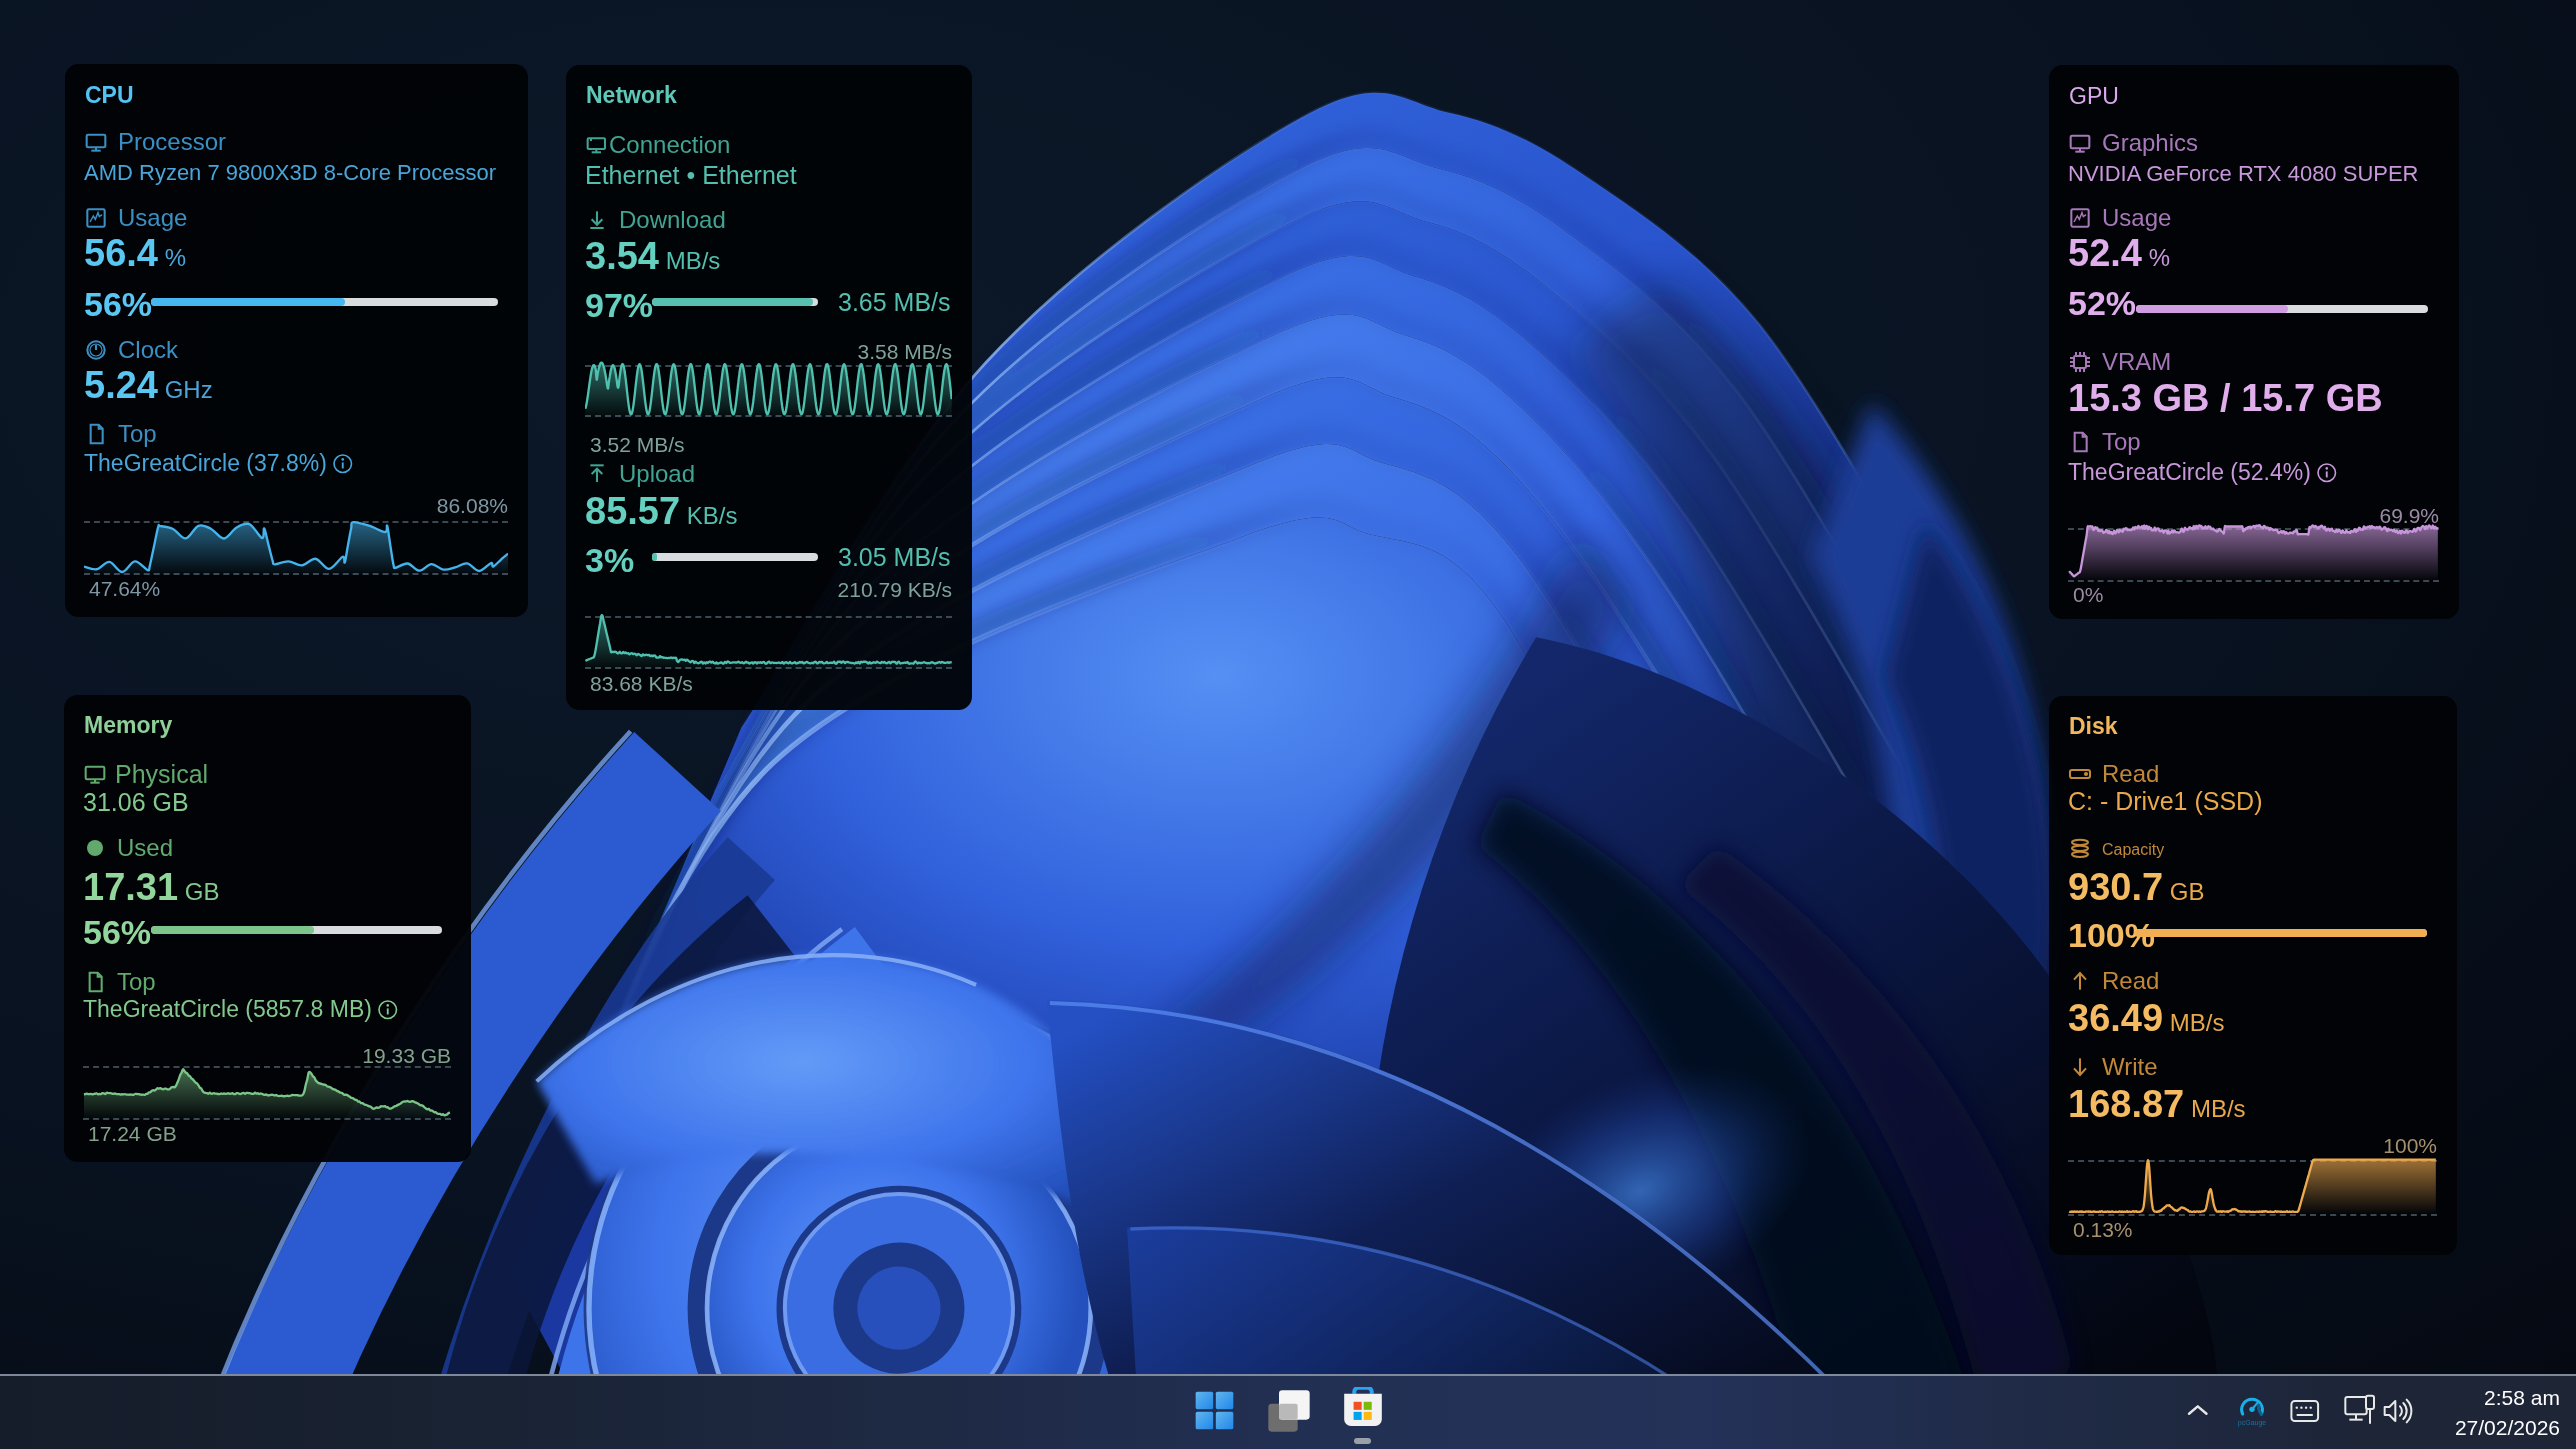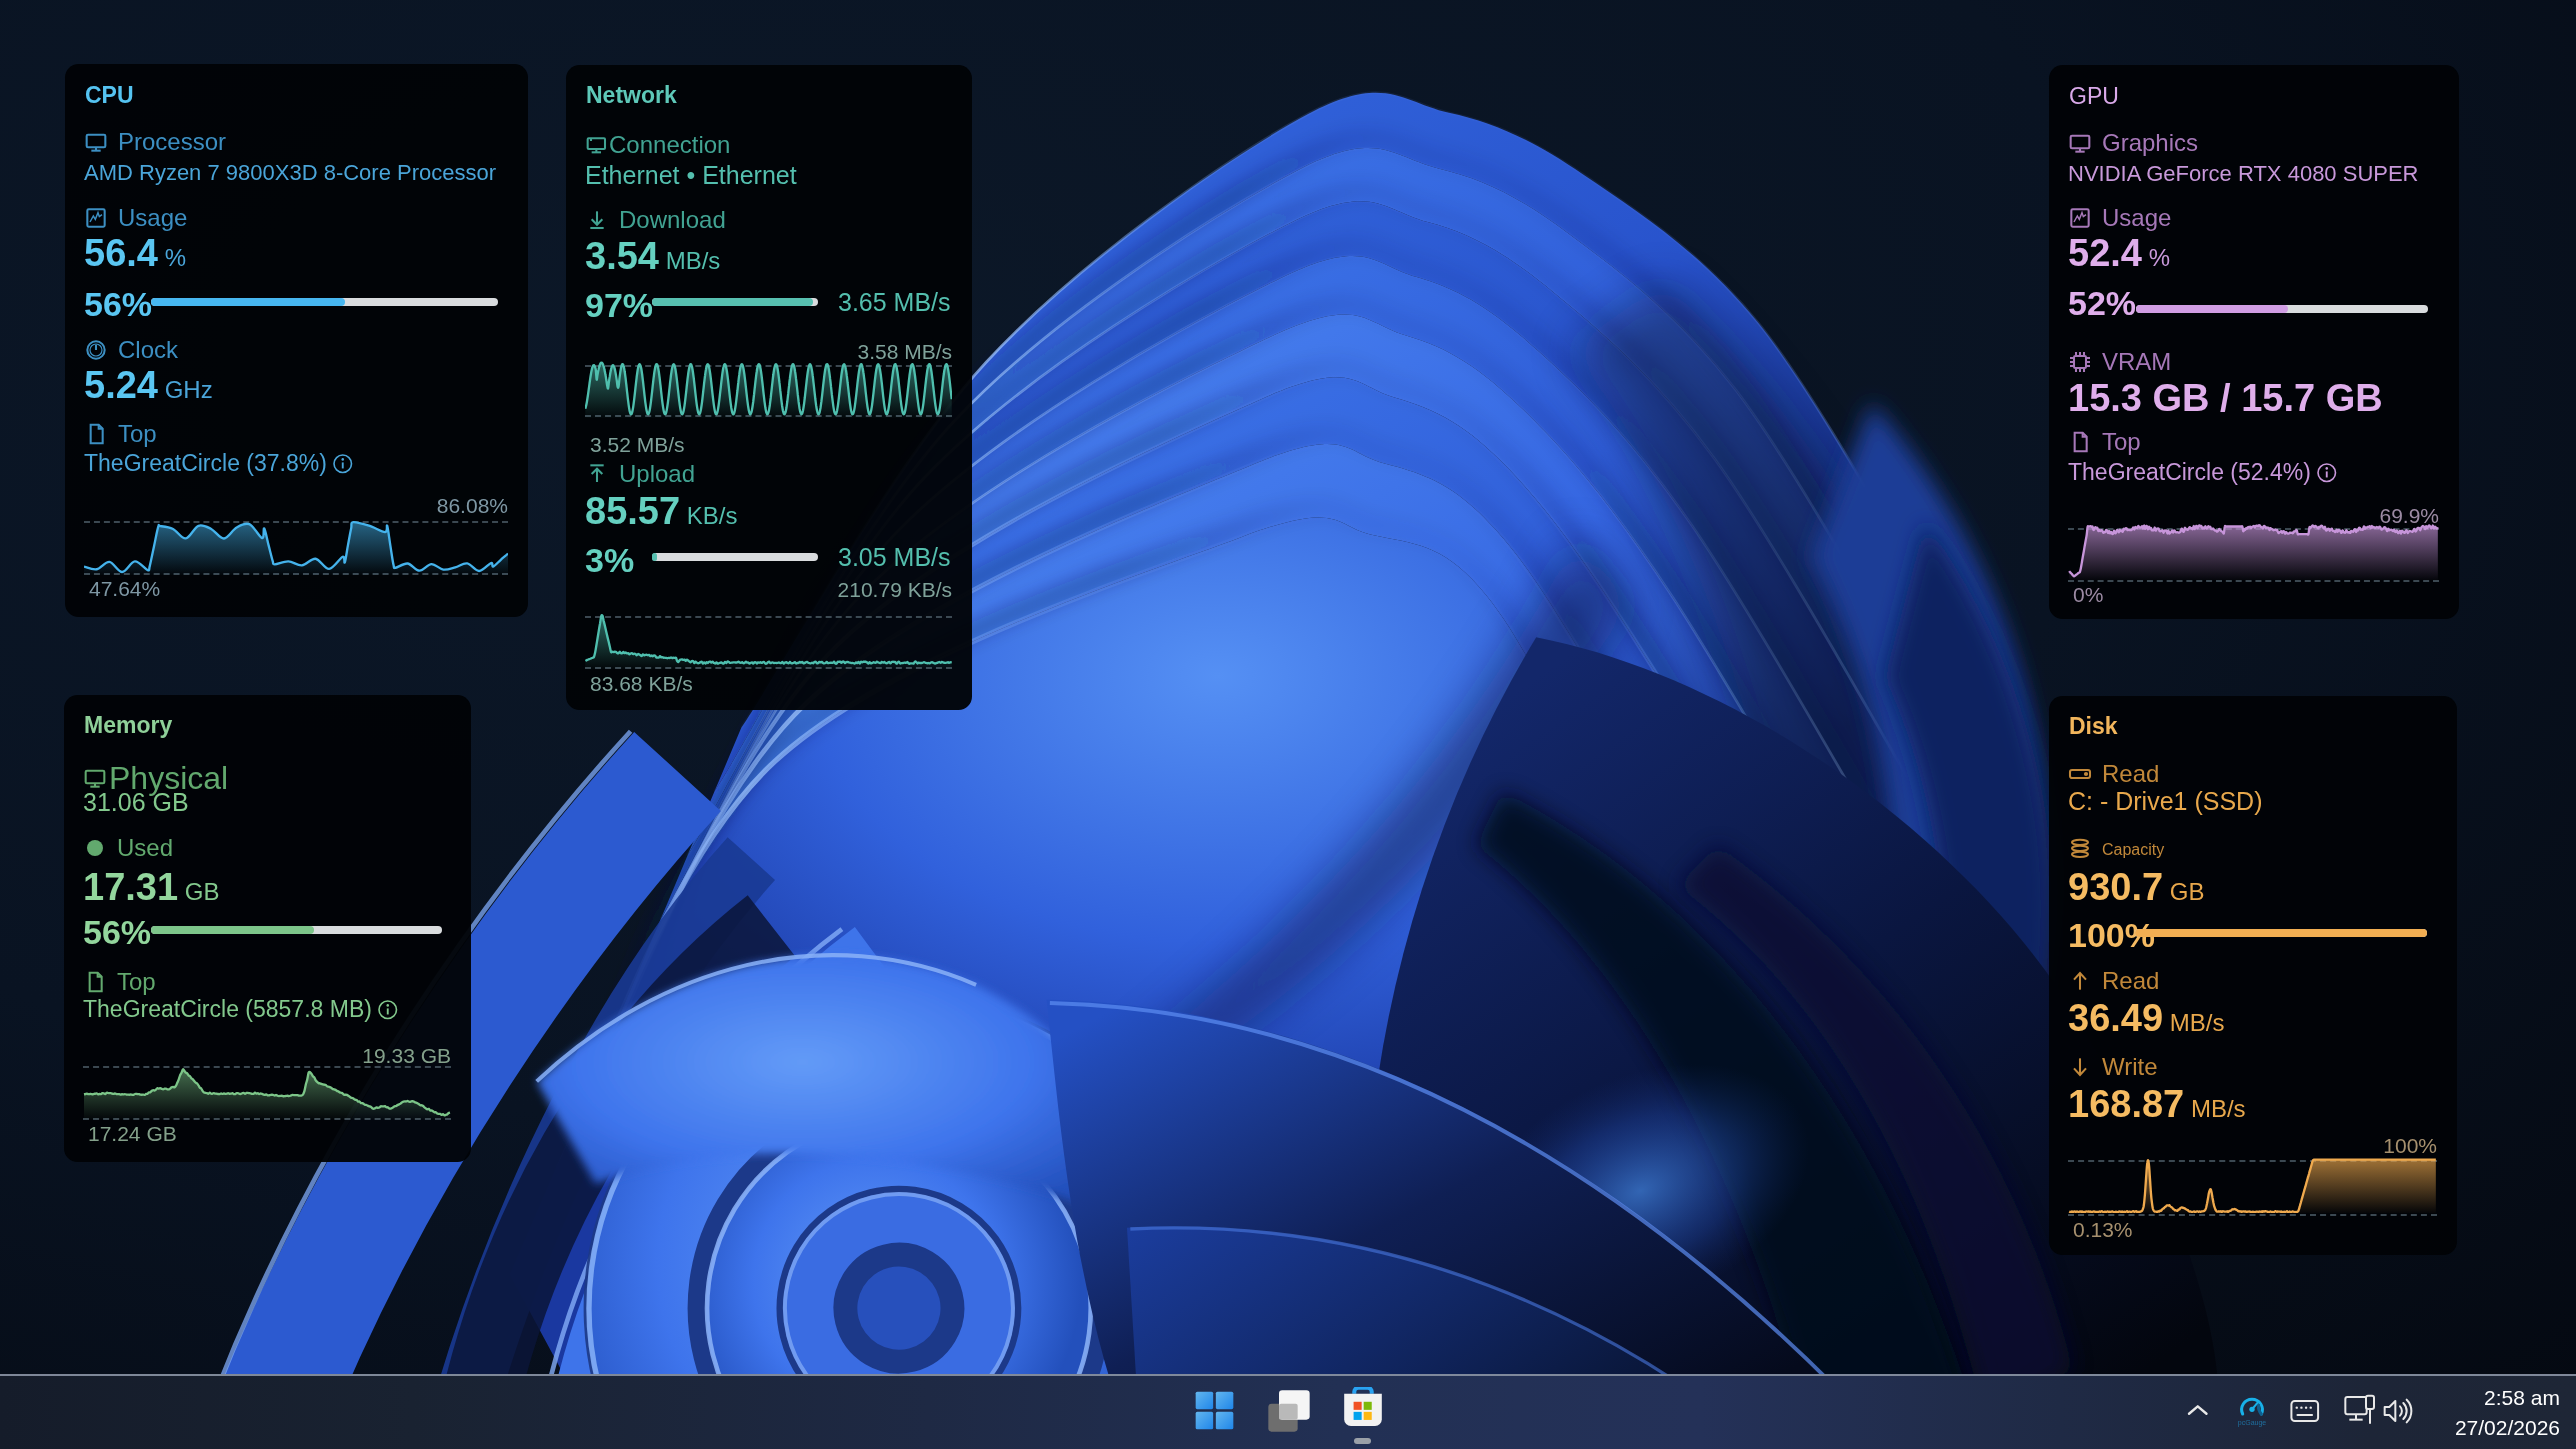--- a/index.html
+++ b/index.html
@@ -278,21 +278,21 @@
 <stop offset="0" stop-color="#4fbfae" stop-opacity="0.55"></stop>
           <stop offset="1" stop-color="#4fbfae" stop-opacity="0.02"></stop>
         </linearGradient>
       </defs>
 <path d="M 0.0,93.8 C 0.3,93.6 1.2,93.2 1.8,93.0 C 2.4,92.7 3.0,92.5 3.7,92.2 C 4.3,92.0 4.9,91.7 5.5,91.4 C 6.1,91.2 6.7,90.9 7.3,90.7 C 7.9,90.4 8.5,90.2 9.1,89.9 C 9.8,89.6 10.4,89.4 11.0,89.1 C 11.6,88.9 12.2,89.6 12.8,88.4 C 13.4,87.1 14.0,84.8 14.6,81.9 C 15.2,78.9 15.9,74.6 16.5,70.9 C 17.1,67.3 17.7,63.6 18.3,60.0 C 18.9,56.3 19.5,52.7 20.1,49.0 C 20.7,45.4 21.3,41.7 22.0,38.1 C 22.6,34.4 23.2,29.1 23.8,27.1 C 24.4,25.2 25.0,25.2 25.6,26.4 C 26.2,27.5 26.8,31.5 27.4,34.1 C 28.1,36.7 28.7,39.2 29.3,41.8 C 29.9,44.4 30.5,47.0 31.1,49.5 C 31.7,52.1 32.3,54.7 32.9,57.3 C 33.5,59.8 34.1,62.4 34.8,65.0 C 35.4,67.6 36.0,70.1 36.6,72.7 C 37.2,75.3 37.8,79.5 38.4,80.7 C 39.0,81.9 39.6,80.0 40.2,80.0 C 40.9,80.0 41.5,80.7 42.1,80.7 C 42.7,80.8 43.3,80.3 43.9,80.2 C 44.5,80.1 45.1,80.0 45.7,80.4 C 46.3,80.7 47.0,81.9 47.6,82.3 C 48.2,82.7 48.8,83.0 49.4,82.6 C 50.0,82.3 50.6,80.4 51.2,80.3 C 51.8,80.3 52.4,81.9 53.1,82.3 C 53.7,82.7 54.3,82.9 54.9,82.6 C 55.5,82.3 56.1,80.5 56.7,80.4 C 57.3,80.4 57.9,82.1 58.5,82.3 C 59.2,82.4 59.8,81.3 60.4,81.4 C 61.0,81.4 61.6,82.5 62.2,82.7 C 62.8,82.8 63.4,82.1 64.0,82.4 C 64.6,82.6 65.2,84.0 65.9,84.1 C 66.5,84.2 67.1,83.1 67.7,82.8 C 68.3,82.5 68.9,82.2 69.5,82.3 C 70.1,82.4 70.7,83.4 71.3,83.6 C 72.0,83.7 72.6,83.1 73.2,83.1 C 73.8,83.1 74.4,83.1 75.0,83.5 C 75.6,83.9 76.2,85.6 76.8,85.6 C 77.4,85.6 78.1,83.9 78.7,83.7 C 79.3,83.4 79.9,84.1 80.5,84.4 C 81.1,84.7 81.7,85.1 82.3,85.5 C 82.9,85.8 83.5,86.7 84.2,86.5 C 84.8,86.3 85.4,84.3 86.0,84.1 C 86.6,84.0 87.2,85.4 87.8,85.6 C 88.4,85.7 89.0,85.1 89.6,85.0 C 90.3,84.9 90.9,84.7 91.5,84.7 C 92.1,84.8 92.7,85.4 93.3,85.4 C 93.9,85.5 94.5,84.8 95.1,85.0 C 95.7,85.2 96.4,86.7 97.0,86.8 C 97.6,87.0 98.2,85.7 98.8,85.8 C 99.4,85.8 100.0,87.1 100.6,87.1 C 101.2,87.1 101.8,85.9 102.4,85.8 C 103.1,85.6 103.7,85.7 104.3,86.2 C 104.9,86.7 105.5,88.3 106.1,88.8 C 106.7,89.2 107.3,88.9 107.9,88.9 C 108.5,88.9 109.2,89.2 109.8,88.8 C 110.4,88.5 111.0,86.8 111.6,86.7 C 112.2,86.7 112.8,88.3 113.4,88.6 C 114.0,88.8 114.6,88.0 115.3,88.2 C 115.9,88.3 116.5,89.3 117.1,89.4 C 117.7,89.5 118.3,88.9 118.9,89.0 C 119.5,89.0 120.1,89.4 120.7,89.5 C 121.4,89.7 122.0,89.9 122.6,89.9 C 123.2,89.8 123.8,89.4 124.4,89.3 C 125.0,89.3 125.6,89.6 126.2,89.5 C 126.8,89.4 127.5,88.7 128.1,88.8 C 128.7,88.8 129.3,89.6 129.9,89.7 C 130.5,89.7 131.1,89.1 131.7,89.1 C 132.3,89.1 132.9,89.5 133.5,89.5 C 134.2,89.6 134.8,88.5 135.4,89.3 C 136.0,90.1 136.6,93.4 137.2,94.4 C 137.8,95.4 138.4,95.7 139.0,95.4 C 139.6,95.2 140.3,93.3 140.9,92.7 C 141.5,92.1 142.1,92.1 142.7,91.9 C 143.3,91.7 143.9,91.6 144.5,91.7 C 145.1,91.8 145.7,92.4 146.4,92.4 C 147.0,92.5 147.6,91.8 148.2,92.0 C 148.8,92.2 149.4,93.6 150.0,93.7 C 150.6,93.7 151.2,92.1 151.8,92.1 C 152.5,92.1 153.1,92.9 153.7,93.4 C 154.3,93.8 154.9,94.4 155.5,94.8 C 156.1,95.2 156.7,96.1 157.3,96.0 C 157.9,95.9 158.6,94.4 159.2,94.1 C 159.8,93.8 160.4,93.6 161.0,94.1 C 161.6,94.6 162.2,97.0 162.8,97.2 C 163.4,97.3 164.0,95.3 164.6,95.2 C 165.3,95.1 165.9,96.2 166.5,96.5 C 167.1,96.9 167.7,97.3 168.3,97.4 C 168.9,97.5 169.5,97.3 170.1,97.0 C 170.7,96.7 171.4,95.9 172.0,95.6 C 172.6,95.3 173.2,94.9 173.8,95.3 C 174.4,95.7 175.0,97.7 175.6,97.9 C 176.2,98.0 176.8,96.1 177.5,96.1 C 178.1,96.1 178.7,97.9 179.3,97.9 C 179.9,97.8 180.5,95.9 181.1,95.8 C 181.7,95.6 182.3,97.1 182.9,97.0 C 183.6,96.9 184.2,95.6 184.8,95.3 C 185.4,94.9 186.0,94.8 186.6,95.0 C 187.2,95.2 187.8,96.4 188.4,96.4 C 189.0,96.4 189.7,94.8 190.3,94.9 C 190.9,95.0 191.5,96.6 192.1,97.0 C 192.7,97.5 193.3,97.9 193.9,97.8 C 194.5,97.6 195.1,96.1 195.7,96.1 C 196.4,96.2 197.0,97.7 197.6,97.9 C 198.2,98.1 198.8,97.6 199.4,97.4 C 200.0,97.2 200.6,97.0 201.2,96.7 C 201.8,96.5 202.5,96.0 203.1,96.1 C 203.7,96.2 204.3,97.2 204.9,97.5 C 205.5,97.8 206.1,98.2 206.7,97.9 C 207.3,97.5 207.9,95.5 208.6,95.3 C 209.2,95.2 209.8,97.1 210.4,97.0 C 211.0,97.0 211.6,95.3 212.2,95.0 C 212.8,94.7 213.4,94.9 214.0,95.2 C 214.7,95.5 215.3,96.6 215.9,96.8 C 216.5,97.1 217.1,96.6 217.7,96.6 C 218.3,96.5 218.9,96.5 219.5,96.4 C 220.1,96.3 220.8,96.1 221.4,96.0 C 222.0,96.0 222.6,96.1 223.2,96.2 C 223.8,96.2 224.4,96.3 225.0,96.3 C 225.6,96.3 226.2,96.3 226.8,96.1 C 227.5,95.9 228.1,95.0 228.7,95.1 C 229.3,95.2 229.9,96.2 230.5,96.4 C 231.1,96.7 231.7,96.8 232.3,96.7 C 232.9,96.6 233.6,95.7 234.2,95.8 C 234.8,95.9 235.4,97.0 236.0,97.3 C 236.6,97.5 237.2,97.4 237.8,97.1 C 238.4,96.7 239.0,95.1 239.7,95.0 C 240.3,94.9 240.9,96.2 241.5,96.4 C 242.1,96.6 242.7,96.0 243.3,96.3 C 243.9,96.6 244.5,97.9 245.1,98.0 C 245.8,98.0 246.4,97.0 247.0,96.7 C 247.6,96.4 248.2,96.0 248.8,96.2 C 249.4,96.4 250.0,98.0 250.6,97.9 C 251.2,97.9 251.9,96.4 252.5,96.1 C 253.1,95.8 253.7,95.8 254.3,96.0 C 254.9,96.3 255.5,97.8 256.1,97.8 C 256.7,97.8 257.3,96.3 257.9,96.1 C 258.6,95.9 259.2,96.6 259.8,96.6 C 260.4,96.5 261.0,95.8 261.6,95.9 C 262.2,96.0 262.8,96.9 263.4,96.9 C 264.0,96.9 264.7,96.0 265.3,95.8 C 265.9,95.6 266.5,95.4 267.1,95.7 C 267.7,96.1 268.3,97.6 268.9,97.9 C 269.5,98.3 270.1,98.1 270.8,97.8 C 271.4,97.5 272.0,96.4 272.6,95.9 C 273.2,95.4 273.8,94.8 274.4,95.0 C 275.0,95.2 275.6,97.0 276.2,97.2 C 276.9,97.5 277.5,96.8 278.1,96.6 C 278.7,96.4 279.3,96.1 279.9,96.2 C 280.5,96.2 281.1,96.9 281.7,97.0 C 282.3,97.1 283.0,96.9 283.6,96.9 C 284.2,96.9 284.8,97.0 285.4,97.0 C 286.0,97.0 286.6,97.0 287.2,96.9 C 287.8,96.7 288.4,96.1 289.1,96.2 C 289.7,96.2 290.3,97.0 290.9,97.1 C 291.5,97.2 292.1,97.1 292.7,96.8 C 293.3,96.6 293.9,95.4 294.5,95.6 C 295.1,95.8 295.8,97.8 296.4,97.9 C 297.0,98.0 297.6,96.6 298.2,96.2 C 298.8,95.9 299.4,95.6 300.0,95.7 C 300.6,95.9 301.2,96.8 301.9,97.0 C 302.5,97.3 303.1,97.6 303.7,97.3 C 304.3,97.1 304.9,95.5 305.5,95.5 C 306.1,95.5 306.7,96.9 307.3,97.3 C 308.0,97.6 308.6,97.5 309.2,97.4 C 309.8,97.3 310.4,96.9 311.0,96.7 C 311.6,96.4 312.2,95.7 312.8,95.8 C 313.4,96.0 314.1,97.5 314.7,97.7 C 315.3,97.9 315.9,97.1 316.5,97.0 C 317.1,96.9 317.7,97.2 318.3,97.0 C 318.9,96.7 319.5,95.5 320.2,95.4 C 320.8,95.4 321.4,96.7 322.0,96.6 C 322.6,96.6 323.2,95.2 323.8,95.4 C 324.4,95.5 325.0,97.2 325.6,97.5 C 326.2,97.7 326.9,97.2 327.5,97.0 C 328.1,96.7 328.7,96.3 329.3,96.0 C 329.9,95.7 330.5,95.2 331.1,95.3 C 331.7,95.4 332.3,96.3 333.0,96.6 C 333.6,96.9 334.2,97.1 334.8,97.3 C 335.4,97.5 336.0,97.8 336.6,97.6 C 337.2,97.5 337.8,96.4 338.4,96.4 C 339.1,96.3 339.7,97.5 340.3,97.4 C 340.9,97.3 341.5,95.8 342.1,95.5 C 342.7,95.2 343.3,95.1 343.9,95.4 C 344.5,95.7 345.2,97.1 345.8,97.4 C 346.4,97.7 347.0,97.5 347.6,97.1 C 348.2,96.8 348.8,95.7 349.4,95.5 C 350.0,95.3 350.6,96.0 351.3,96.0 C 351.9,96.0 352.5,95.4 353.1,95.5 C 353.7,95.7 354.3,96.6 354.9,96.9 C 355.5,97.3 356.1,97.6 356.7,97.6 C 357.3,97.6 358.0,97.4 358.6,97.1 C 359.2,96.8 359.8,95.5 360.4,95.5 C 361.0,95.6 361.6,96.9 362.2,97.2 C 362.8,97.4 363.4,97.0 364.1,96.9 C 364.7,96.9 365.3,96.7 365.9,96.7 C 366.5,96.7 367.1,96.7 367.7,96.7 C 368.3,96.7 368.9,97.0 369.5,96.7 C 370.2,96.5 370.8,95.0 371.4,95.2 C 372.0,95.3 372.6,97.0 373.2,97.5 C 373.8,98.0 374.4,98.4 375.0,98.0 C 375.6,97.6 376.3,95.5 376.9,95.1 C 377.5,94.6 378.1,95.3 378.7,95.3 C 379.3,95.3 379.9,94.7 380.5,95.0 C 381.1,95.2 381.7,96.6 382.4,96.7 C 383.0,96.7 383.6,95.3 384.2,95.1 C 384.8,94.8 385.4,94.8 386.0,95.1 C 386.6,95.5 387.2,97.2 387.8,97.3 C 388.4,97.4 389.1,96.0 389.7,95.7 C 390.3,95.4 390.9,95.4 391.5,95.4 C 392.1,95.5 392.7,95.8 393.3,96.0 C 393.9,96.1 394.5,96.2 395.2,96.4 C 395.8,96.6 396.4,97.0 397.0,97.1 C 397.6,97.2 398.2,96.9 398.8,96.9 C 399.4,97.0 400.0,97.2 400.6,97.3 C 401.3,97.4 401.9,98.0 402.5,97.8 C 403.1,97.6 403.7,96.3 404.3,96.2 C 404.9,96.1 405.5,97.2 406.1,97.1 C 406.7,97.0 407.4,95.4 408.0,95.5 C 408.6,95.6 409.2,97.9 409.8,97.9 C 410.4,97.8 411.0,95.5 411.6,95.2 C 412.2,94.9 412.8,95.9 413.5,95.9 C 414.1,95.8 414.7,95.3 415.3,95.1 C 415.9,95.0 416.5,95.2 417.1,95.2 C 417.7,95.2 418.3,95.1 418.9,95.2 C 419.5,95.4 420.2,95.8 420.8,96.2 C 421.4,96.7 422.0,98.0 422.6,98.0 C 423.2,97.9 423.8,95.8 424.4,95.7 C 425.0,95.6 425.6,97.2 426.3,97.5 C 426.9,97.7 427.5,97.3 428.1,97.1 C 428.7,96.8 429.3,96.1 429.9,96.0 C 430.5,95.8 431.1,96.3 431.7,96.4 C 432.4,96.5 433.0,96.9 433.6,96.7 C 434.2,96.5 434.8,95.2 435.4,95.1 C 436.0,95.0 436.6,95.8 437.2,96.1 C 437.8,96.4 438.5,96.8 439.1,96.9 C 439.7,97.1 440.3,97.5 440.9,97.2 C 441.5,97.0 442.1,95.5 442.7,95.3 C 443.3,95.2 443.9,96.5 444.6,96.5 C 445.2,96.6 445.8,95.5 446.4,95.6 C 447.0,95.6 447.6,96.6 448.2,96.9 C 448.8,97.2 449.4,97.5 450.0,97.4 C 450.6,97.3 451.3,96.7 451.9,96.3 C 452.5,96.0 453.1,95.3 453.7,95.5 C 454.3,95.7 454.9,97.5 455.5,97.5 C 456.1,97.5 456.7,95.9 457.4,95.6 C 458.0,95.2 458.6,95.2 459.2,95.2 C 459.8,95.1 460.4,95.5 461.0,95.5 C 461.6,95.6 462.2,95.0 462.8,95.5 C 463.5,95.9 464.1,97.9 464.7,98.0 C 465.3,98.1 465.9,96.5 466.5,96.1 C 467.1,95.6 467.7,95.0 468.3,95.3 C 468.9,95.6 469.6,97.5 470.2,97.8 C 470.8,98.1 471.4,97.3 472.0,97.2 C 472.6,97.0 473.2,97.3 473.8,97.2 C 474.4,97.0 475.0,96.5 475.7,96.4 C 476.3,96.3 476.9,96.7 477.5,96.7 C 478.1,96.7 478.7,96.7 479.3,96.5 C 479.9,96.4 480.5,95.4 481.1,95.6 C 481.8,95.8 482.4,97.6 483.0,98.0 C 483.6,98.4 484.2,97.9 484.8,97.8 C 485.4,97.8 486.0,97.6 486.6,97.6 C 487.2,97.6 487.8,97.6 488.5,97.6 C 489.1,97.6 489.7,98.2 490.3,97.8 C 490.9,97.3 491.5,95.4 492.1,95.0 C 492.7,94.6 493.3,94.9 493.9,95.4 C 494.6,95.8 495.2,97.5 495.8,97.7 C 496.4,97.9 497.0,96.6 497.6,96.4 C 498.2,96.3 498.8,96.9 499.4,97.0 C 500.0,97.1 500.7,97.0 501.3,97.0 C 501.9,97.0 502.5,97.1 503.1,96.9 C 503.7,96.7 504.3,96.1 504.9,96.0 C 505.5,95.9 506.1,96.0 506.8,96.2 C 507.4,96.3 508.0,96.7 508.6,96.9 C 509.2,97.1 509.8,97.4 510.4,97.4 C 511.0,97.4 511.6,96.9 512.2,97.0 C 512.9,97.0 513.5,97.7 514.1,97.6 C 514.7,97.5 515.3,96.6 515.9,96.3 C 516.5,96.0 517.1,95.7 517.7,95.8 C 518.3,95.9 518.9,96.5 519.6,96.8 C 520.2,97.2 520.8,97.6 521.4,97.7 C 522.0,97.9 522.6,97.6 523.2,97.4 C 523.8,97.3 524.4,97.1 525.0,96.8 C 525.7,96.6 526.3,96.3 526.9,96.1 C 527.5,95.9 528.1,95.5 528.7,95.6 C 529.3,95.7 529.9,96.8 530.5,96.8 C 531.1,96.8 531.8,95.7 532.4,95.5 C 533.0,95.4 533.6,95.9 534.2,96.1 C 534.8,96.3 535.4,96.5 536.0,96.7 C 536.6,96.8 537.2,96.9 537.9,96.8 C 538.5,96.8 539.1,96.6 539.7,96.5 C 540.3,96.3 540.9,95.8 541.5,95.8 C 542.1,95.9 542.7,96.7 543.3,96.7 C 544.0,96.7 544.6,95.9 545.2,95.9 C 545.8,95.8 546.7,96.5 547.0,96.6 L 547.0,106.0 L 0.0,106.0 Z" fill="url(#gnet2)"></path>
       <path d="M 0.0,93.8 C 0.3,93.6 1.2,93.2 1.8,93.0 C 2.4,92.7 3.0,92.5 3.7,92.2 C 4.3,92.0 4.9,91.7 5.5,91.4 C 6.1,91.2 6.7,90.9 7.3,90.7 C 7.9,90.4 8.5,90.2 9.1,89.9 C 9.8,89.6 10.4,89.4 11.0,89.1 C 11.6,88.9 12.2,89.6 12.8,88.4 C 13.4,87.1 14.0,84.8 14.6,81.9 C 15.2,78.9 15.9,74.6 16.5,70.9 C 17.1,67.3 17.7,63.6 18.3,60.0 C 18.9,56.3 19.5,52.7 20.1,49.0 C 20.7,45.4 21.3,41.7 22.0,38.1 C 22.6,34.4 23.2,29.1 23.8,27.1 C 24.4,25.2 25.0,25.2 25.6,26.4 C 26.2,27.5 26.8,31.5 27.4,34.1 C 28.1,36.7 28.7,39.2 29.3,41.8 C 29.9,44.4 30.5,47.0 31.1,49.5 C 31.7,52.1 32.3,54.7 32.9,57.3 C 33.5,59.8 34.1,62.4 34.8,65.0 C 35.4,67.6 36.0,70.1 36.6,72.7 C 37.2,75.3 37.8,79.5 38.4,80.7 C 39.0,81.9 39.6,80.0 40.2,80.0 C 40.9,80.0 41.5,80.7 42.1,80.7 C 42.7,80.8 43.3,80.3 43.9,80.2 C 44.5,80.1 45.1,80.0 45.7,80.4 C 46.3,80.7 47.0,81.9 47.6,82.3 C 48.2,82.7 48.8,83.0 49.4,82.6 C 50.0,82.3 50.6,80.4 51.2,80.3 C 51.8,80.3 52.4,81.9 53.1,82.3 C 53.7,82.7 54.3,82.9 54.9,82.6 C 55.5,82.3 56.1,80.5 56.7,80.4 C 57.3,80.4 57.9,82.1 58.5,82.3 C 59.2,82.4 59.8,81.3 60.4,81.4 C 61.0,81.4 61.6,82.5 62.2,82.7 C 62.8,82.8 63.4,82.1 64.0,82.4 C 64.6,82.6 65.2,84.0 65.9,84.1 C 66.5,84.2 67.1,83.1 67.7,82.8 C 68.3,82.5 68.9,82.2 69.5,82.3 C 70.1,82.4 70.7,83.4 71.3,83.6 C 72.0,83.7 72.6,83.1 73.2,83.1 C 73.8,83.1 74.4,83.1 75.0,83.5 C 75.6,83.9 76.2,85.6 76.8,85.6 C 77.4,85.6 78.1,83.9 78.7,83.7 C 79.3,83.4 79.9,84.1 80.5,84.4 C 81.1,84.7 81.7,85.1 82.3,85.5 C 82.9,85.8 83.5,86.7 84.2,86.5 C 84.8,86.3 85.4,84.3 86.0,84.1 C 86.6,84.0 87.2,85.4 87.8,85.6 C 88.4,85.7 89.0,85.1 89.6,85.0 C 90.3,84.9 90.9,84.7 91.5,84.7 C 92.1,84.8 92.7,85.4 93.3,85.4 C 93.9,85.5 94.5,84.8 95.1,85.0 C 95.7,85.2 96.4,86.7 97.0,86.8 C 97.6,87.0 98.2,85.7 98.8,85.8 C 99.4,85.8 100.0,87.1 100.6,87.1 C 101.2,87.1 101.8,85.9 102.4,85.8 C 103.1,85.6 103.7,85.7 104.3,86.2 C 104.9,86.7 105.5,88.3 106.1,88.8 C 106.7,89.2 107.3,88.9 107.9,88.9 C 108.5,88.9 109.2,89.2 109.8,88.8 C 110.4,88.5 111.0,86.8 111.6,86.7 C 112.2,86.7 112.8,88.3 113.4,88.6 C 114.0,88.8 114.6,88.0 115.3,88.2 C 115.9,88.3 116.5,89.3 117.1,89.4 C 117.7,89.5 118.3,88.9 118.9,89.0 C 119.5,89.0 120.1,89.4 120.7,89.5 C 121.4,89.7 122.0,89.9 122.6,89.9 C 123.2,89.8 123.8,89.4 124.4,89.3 C 125.0,89.3 125.6,89.6 126.2,89.5 C 126.8,89.4 127.5,88.7 128.1,88.8 C 128.7,88.8 129.3,89.6 129.9,89.7 C 130.5,89.7 131.1,89.1 131.7,89.1 C 132.3,89.1 132.9,89.5 133.5,89.5 C 134.2,89.6 134.8,88.5 135.4,89.3 C 136.0,90.1 136.6,93.4 137.2,94.4 C 137.8,95.4 138.4,95.7 139.0,95.4 C 139.6,95.2 140.3,93.3 140.9,92.7 C 141.5,92.1 142.1,92.1 142.7,91.9 C 143.3,91.7 143.9,91.6 144.5,91.7 C 145.1,91.8 145.7,92.4 146.4,92.4 C 147.0,92.5 147.6,91.8 148.2,92.0 C 148.8,92.2 149.4,93.6 150.0,93.7 C 150.6,93.7 151.2,92.1 151.8,92.1 C 152.5,92.1 153.1,92.9 153.7,93.4 C 154.3,93.8 154.9,94.4 155.5,94.8 C 156.1,95.2 156.7,96.1 157.3,96.0 C 157.9,95.9 158.6,94.4 159.2,94.1 C 159.8,93.8 160.4,93.6 161.0,94.1 C 161.6,94.6 162.2,97.0 162.8,97.2 C 163.4,97.3 164.0,95.3 164.6,95.2 C 165.3,95.1 165.9,96.2 166.5,96.5 C 167.1,96.9 167.7,97.3 168.3,97.4 C 168.9,97.5 169.5,97.3 170.1,97.0 C 170.7,96.7 171.4,95.9 172.0,95.6 C 172.6,95.3 173.2,94.9 173.8,95.3 C 174.4,95.7 175.0,97.7 175.6,97.9 C 176.2,98.0 176.8,96.1 177.5,96.1 C 178.1,96.1 178.7,97.9 179.3,97.9 C 179.9,97.8 180.5,95.9 181.1,95.8 C 181.7,95.6 182.3,97.1 182.9,97.0 C 183.6,96.9 184.2,95.6 184.8,95.3 C 185.4,94.9 186.0,94.8 186.6,95.0 C 187.2,95.2 187.8,96.4 188.4,96.4 C 189.0,96.4 189.7,94.8 190.3,94.9 C 190.9,95.0 191.5,96.6 192.1,97.0 C 192.7,97.5 193.3,97.9 193.9,97.8 C 194.5,97.6 195.1,96.1 195.7,96.1 C 196.4,96.2 197.0,97.7 197.6,97.9 C 198.2,98.1 198.8,97.6 199.4,97.4 C 200.0,97.2 200.6,97.0 201.2,96.7 C 201.8,96.5 202.5,96.0 203.1,96.1 C 203.7,96.2 204.3,97.2 204.9,97.5 C 205.5,97.8 206.1,98.2 206.7,97.9 C 207.3,97.5 207.9,95.5 208.6,95.3 C 209.2,95.2 209.8,97.1 210.4,97.0 C 211.0,97.0 211.6,95.3 212.2,95.0 C 212.8,94.7 213.4,94.9 214.0,95.2 C 214.7,95.5 215.3,96.6 215.9,96.8 C 216.5,97.1 217.1,96.6 217.7,96.6 C 218.3,96.5 218.9,96.5 219.5,96.4 C 220.1,96.3 220.8,96.1 221.4,96.0 C 222.0,96.0 222.6,96.1 223.2,96.2 C 223.8,96.2 224.4,96.3 225.0,96.3 C 225.6,96.3 226.2,96.3 226.8,96.1 C 227.5,95.9 228.1,95.0 228.7,95.1 C 229.3,95.2 229.9,96.2 230.5,96.4 C 231.1,96.7 231.7,96.8 232.3,96.7 C 232.9,96.6 233.6,95.7 234.2,95.8 C 234.8,95.9 235.4,97.0 236.0,97.3 C 236.6,97.5 237.2,97.4 237.8,97.1 C 238.4,96.7 239.0,95.1 239.7,95.0 C 240.3,94.9 240.9,96.2 241.5,96.4 C 242.1,96.6 242.7,96.0 243.3,96.3 C 243.9,96.6 244.5,97.9 245.1,98.0 C 245.8,98.0 246.4,97.0 247.0,96.7 C 247.6,96.4 248.2,96.0 248.8,96.2 C 249.4,96.4 250.0,98.0 250.6,97.9 C 251.2,97.9 251.9,96.4 252.5,96.1 C 253.1,95.8 253.7,95.8 254.3,96.0 C 254.9,96.3 255.5,97.8 256.1,97.8 C 256.7,97.8 257.3,96.3 257.9,96.1 C 258.6,95.9 259.2,96.6 259.8,96.6 C 260.4,96.5 261.0,95.8 261.6,95.9 C 262.2,96.0 262.8,96.9 263.4,96.9 C 264.0,96.9 264.7,96.0 265.3,95.8 C 265.9,95.6 266.5,95.4 267.1,95.7 C 267.7,96.1 268.3,97.6 268.9,97.9 C 269.5,98.3 270.1,98.1 270.8,97.8 C 271.4,97.5 272.0,96.4 272.6,95.9 C 273.2,95.4 273.8,94.8 274.4,95.0 C 275.0,95.2 275.6,97.0 276.2,97.2 C 276.9,97.5 277.5,96.8 278.1,96.6 C 278.7,96.4 279.3,96.1 279.9,96.2 C 280.5,96.2 281.1,96.9 281.7,97.0 C 282.3,97.1 283.0,96.9 283.6,96.9 C 284.2,96.9 284.8,97.0 285.4,97.0 C 286.0,97.0 286.6,97.0 287.2,96.9 C 287.8,96.7 288.4,96.1 289.1,96.2 C 289.7,96.2 290.3,97.0 290.9,97.1 C 291.5,97.2 292.1,97.1 292.7,96.8 C 293.3,96.6 293.9,95.4 294.5,95.6 C 295.1,95.8 295.8,97.8 296.4,97.9 C 297.0,98.0 297.6,96.6 298.2,96.2 C 298.8,95.9 299.4,95.6 300.0,95.7 C 300.6,95.9 301.2,96.8 301.9,97.0 C 302.5,97.3 303.1,97.6 303.7,97.3 C 304.3,97.1 304.9,95.5 305.5,95.5 C 306.1,95.5 306.7,96.9 307.3,97.3 C 308.0,97.6 308.6,97.5 309.2,97.4 C 309.8,97.3 310.4,96.9 311.0,96.7 C 311.6,96.4 312.2,95.7 312.8,95.8 C 313.4,96.0 314.1,97.5 314.7,97.7 C 315.3,97.9 315.9,97.1 316.5,97.0 C 317.1,96.9 317.7,97.2 318.3,97.0 C 318.9,96.7 319.5,95.5 320.2,95.4 C 320.8,95.4 321.4,96.7 322.0,96.6 C 322.6,96.6 323.2,95.2 323.8,95.4 C 324.4,95.5 325.0,97.2 325.6,97.5 C 326.2,97.7 326.9,97.2 327.5,97.0 C 328.1,96.7 328.7,96.3 329.3,96.0 C 329.9,95.7 330.5,95.2 331.1,95.3 C 331.7,95.4 332.3,96.3 333.0,96.6 C 333.6,96.9 334.2,97.1 334.8,97.3 C 335.4,97.5 336.0,97.8 336.6,97.6 C 337.2,97.5 337.8,96.4 338.4,96.4 C 339.1,96.3 339.7,97.5 340.3,97.4 C 340.9,97.3 341.5,95.8 342.1,95.5 C 342.7,95.2 343.3,95.1 343.9,95.4 C 344.5,95.7 345.2,97.1 345.8,97.4 C 346.4,97.7 347.0,97.5 347.6,97.1 C 348.2,96.8 348.8,95.7 349.4,95.5 C 350.0,95.3 350.6,96.0 351.3,96.0 C 351.9,96.0 352.5,95.4 353.1,95.5 C 353.7,95.7 354.3,96.6 354.9,96.9 C 355.5,97.3 356.1,97.6 356.7,97.6 C 357.3,97.6 358.0,97.4 358.6,97.1 C 359.2,96.8 359.8,95.5 360.4,95.5 C 361.0,95.6 361.6,96.9 362.2,97.2 C 362.8,97.4 363.4,97.0 364.1,96.9 C 364.7,96.9 365.3,96.7 365.9,96.7 C 366.5,96.7 367.1,96.7 367.7,96.7 C 368.3,96.7 368.9,97.0 369.5,96.7 C 370.2,96.5 370.8,95.0 371.4,95.2 C 372.0,95.3 372.6,97.0 373.2,97.5 C 373.8,98.0 374.4,98.4 375.0,98.0 C 375.6,97.6 376.3,95.5 376.9,95.1 C 377.5,94.6 378.1,95.3 378.7,95.3 C 379.3,95.3 379.9,94.7 380.5,95.0 C 381.1,95.2 381.7,96.6 382.4,96.7 C 383.0,96.7 383.6,95.3 384.2,95.1 C 384.8,94.8 385.4,94.8 386.0,95.1 C 386.6,95.5 387.2,97.2 387.8,97.3 C 388.4,97.4 389.1,96.0 389.7,95.7 C 390.3,95.4 390.9,95.4 391.5,95.4 C 392.1,95.5 392.7,95.8 393.3,96.0 C 393.9,96.1 394.5,96.2 395.2,96.4 C 395.8,96.6 396.4,97.0 397.0,97.1 C 397.6,97.2 398.2,96.9 398.8,96.9 C 399.4,97.0 400.0,97.2 400.6,97.3 C 401.3,97.4 401.9,98.0 402.5,97.8 C 403.1,97.6 403.7,96.3 404.3,96.2 C 404.9,96.1 405.5,97.2 406.1,97.1 C 406.7,97.0 407.4,95.4 408.0,95.5 C 408.6,95.6 409.2,97.9 409.8,97.9 C 410.4,97.8 411.0,95.5 411.6,95.2 C 412.2,94.9 412.8,95.9 413.5,95.9 C 414.1,95.8 414.7,95.3 415.3,95.1 C 415.9,95.0 416.5,95.2 417.1,95.2 C 417.7,95.2 418.3,95.1 418.9,95.2 C 419.5,95.4 420.2,95.8 420.8,96.2 C 421.4,96.7 422.0,98.0 422.6,98.0 C 423.2,97.9 423.8,95.8 424.4,95.7 C 425.0,95.6 425.6,97.2 426.3,97.5 C 426.9,97.7 427.5,97.3 428.1,97.1 C 428.7,96.8 429.3,96.1 429.9,96.0 C 430.5,95.8 431.1,96.3 431.7,96.4 C 432.4,96.5 433.0,96.9 433.6,96.7 C 434.2,96.5 434.8,95.2 435.4,95.1 C 436.0,95.0 436.6,95.8 437.2,96.1 C 437.8,96.4 438.5,96.8 439.1,96.9 C 439.7,97.1 440.3,97.5 440.9,97.2 C 441.5,97.0 442.1,95.5 442.7,95.3 C 443.3,95.2 443.9,96.5 444.6,96.5 C 445.2,96.6 445.8,95.5 446.4,95.6 C 447.0,95.6 447.6,96.6 448.2,96.9 C 448.8,97.2 449.4,97.5 450.0,97.4 C 450.6,97.3 451.3,96.7 451.9,96.3 C 452.5,96.0 453.1,95.3 453.7,95.5 C 454.3,95.7 454.9,97.5 455.5,97.5 C 456.1,97.5 456.7,95.9 457.4,95.6 C 458.0,95.2 458.6,95.2 459.2,95.2 C 459.8,95.1 460.4,95.5 461.0,95.5 C 461.6,95.6 462.2,95.0 462.8,95.5 C 463.5,95.9 464.1,97.9 464.7,98.0 C 465.3,98.1 465.9,96.5 466.5,96.1 C 467.1,95.6 467.7,95.0 468.3,95.3 C 468.9,95.6 469.6,97.5 470.2,97.8 C 470.8,98.1 471.4,97.3 472.0,97.2 C 472.6,97.0 473.2,97.3 473.8,97.2 C 474.4,97.0 475.0,96.5 475.7,96.4 C 476.3,96.3 476.9,96.7 477.5,96.7 C 478.1,96.7 478.7,96.7 479.3,96.5 C 479.9,96.4 480.5,95.4 481.1,95.6 C 481.8,95.8 482.4,97.6 483.0,98.0 C 483.6,98.4 484.2,97.9 484.8,97.8 C 485.4,97.8 486.0,97.6 486.6,97.6 C 487.2,97.6 487.8,97.6 488.5,97.6 C 489.1,97.6 489.7,98.2 490.3,97.8 C 490.9,97.3 491.5,95.4 492.1,95.0 C 492.7,94.6 493.3,94.9 493.9,95.4 C 494.6,95.8 495.2,97.5 495.8,97.7 C 496.4,97.9 497.0,96.6 497.6,96.4 C 498.2,96.3 498.8,96.9 499.4,97.0 C 500.0,97.1 500.7,97.0 501.3,97.0 C 501.9,97.0 502.5,97.1 503.1,96.9 C 503.7,96.7 504.3,96.1 504.9,96.0 C 505.5,95.9 506.1,96.0 506.8,96.2 C 507.4,96.3 508.0,96.7 508.6,96.9 C 509.2,97.1 509.8,97.4 510.4,97.4 C 511.0,97.4 511.6,96.9 512.2,97.0 C 512.9,97.0 513.5,97.7 514.1,97.6 C 514.7,97.5 515.3,96.6 515.9,96.3 C 516.5,96.0 517.1,95.7 517.7,95.8 C 518.3,95.9 518.9,96.5 519.6,96.8 C 520.2,97.2 520.8,97.6 521.4,97.7 C 522.0,97.9 522.6,97.6 523.2,97.4 C 523.8,97.3 524.4,97.1 525.0,96.8 C 525.7,96.6 526.3,96.3 526.9,96.1 C 527.5,95.9 528.1,95.5 528.7,95.6 C 529.3,95.7 529.9,96.8 530.5,96.8 C 531.1,96.8 531.8,95.7 532.4,95.5 C 533.0,95.4 533.6,95.9 534.2,96.1 C 534.8,96.3 535.4,96.5 536.0,96.7 C 536.6,96.8 537.2,96.9 537.9,96.8 C 538.5,96.8 539.1,96.6 539.7,96.5 C 540.3,96.3 540.9,95.8 541.5,95.8 C 542.1,95.9 542.7,96.7 543.3,96.7 C 544.0,96.7 544.6,95.9 545.2,95.9 C 545.8,95.8 546.7,96.5 547.0,96.6 " fill="none" stroke="#4fbfae" stroke-width="3.5" stroke-linejoin="round"></path>
     </svg>
   </div>
 <div class="card" style="left:64px;top:695px;width:407px;height:467px;">
     <div style="position:absolute;left:20px;top:19px;font-size:23px;color:#8fd099;font-weight:bold;white-space:nowrap;line-height:1;">Memory</div>
-    <div style="position:absolute;left:19px;top:66px;color:#62a96e;font-size:32px;display:flex;align-items:center;gap:2px;line-height:1;white-space:nowrap;">
+    <div style="position:absolute;left:19px;top:66px;color:#62a96e;font-size:25px;display:flex;align-items:center;gap:8px;line-height:1;white-space:nowrap;">
       <svg width="24" height="24" viewBox="0 0 36 36" fill="none" stroke="#62a96e" stroke-width="3.1">
         <rect x="4" y="7" width="28" height="19" rx="2"></rect>
         <line x1="18" y1="26" x2="18" y2="31"></line>
         <line x1="11" y1="31" x2="25" y2="31"></line>
       </svg>
       <span style="padding-top:1.3px">Physical</span>
     </div>
     <div style="position:absolute;left:19px;top:95px;font-size:25px;color:#83c98d;white-space:nowrap;line-height:1;">31.06 GB</div>
     <div style="position:absolute;left:19px;top:140px;color:#62a96e;font-size:24px;display:flex;align-items:center;gap:10px;line-height:1;white-space:nowrap;">
       <svg width="24" height="24" viewBox="0 0 36 36">

